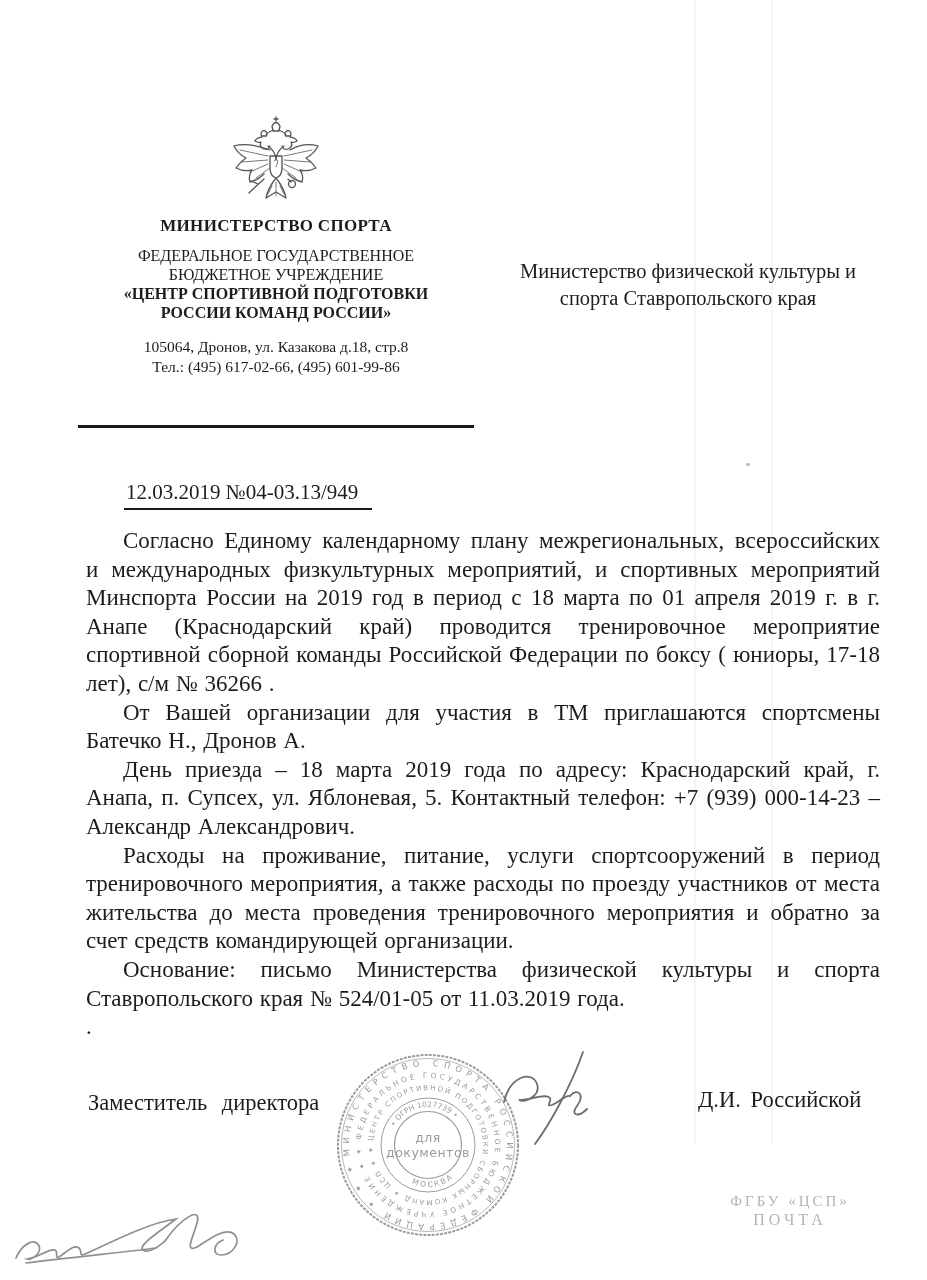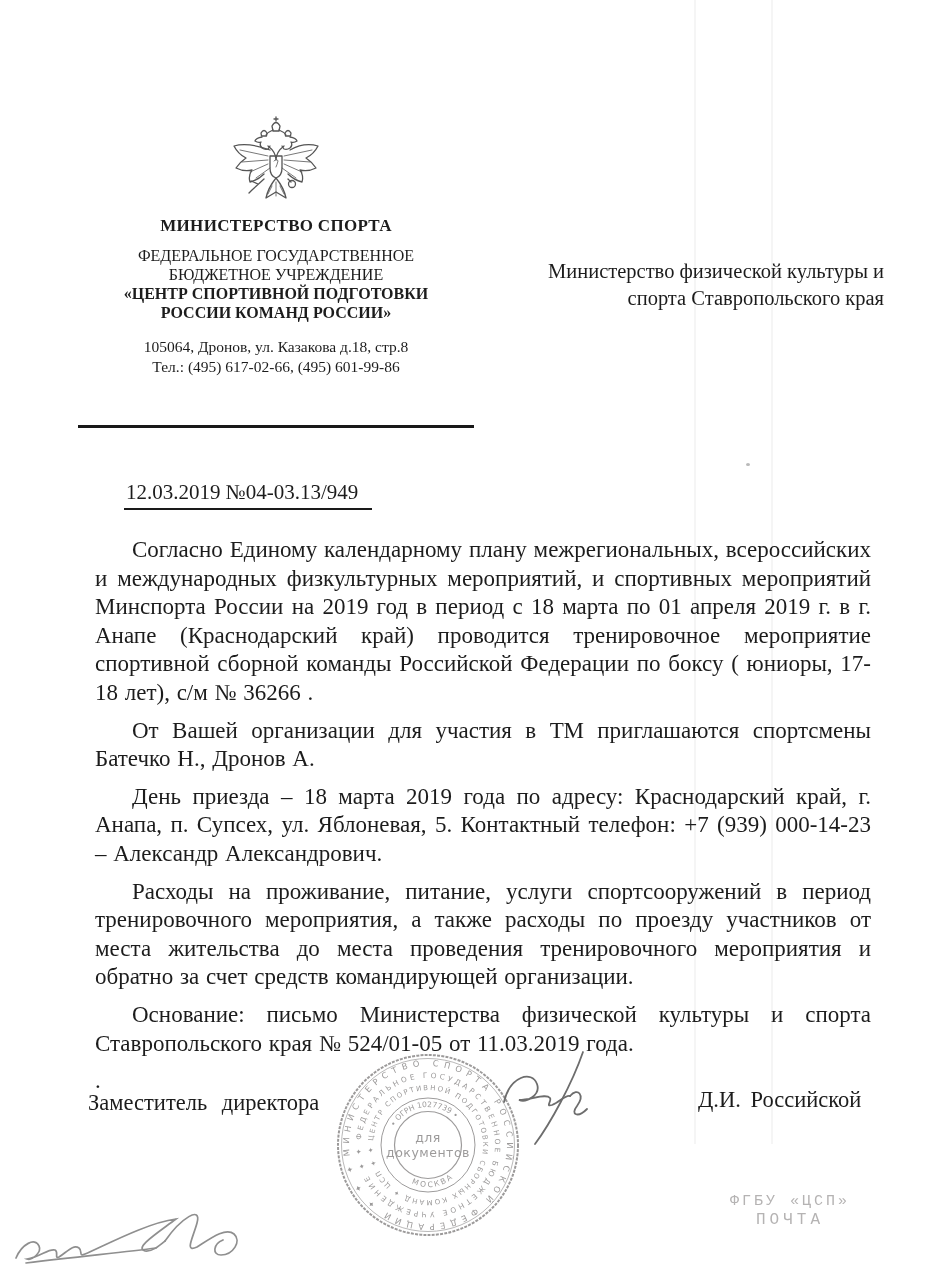--- a/index.html
+++ b/index.html
@@ -12,38 +12,38 @@
   .lh{position:absolute;left:80px;top:116px;width:392px;text-align:center;}
   .emblem{width:96px;height:98px;display:block;margin:0 auto 2px auto;}
   .ministry{font-weight:bold;font-size:17px;line-height:19px;letter-spacing:0.3px;}
   .org{margin-top:11px;font-size:16px;line-height:19px;}
   .org .b{font-weight:bold;}
   .addr{margin-top:15px;font-size:15.5px;line-height:19.5px;}
   .rule{position:absolute;left:78px;top:425px;width:396px;height:3px;background:#181818;}
   .refline{position:absolute;left:124px;top:436px;font-size:21px;border-bottom:2px solid #1a1a1a;padding:0 14px 3px 2px;margin-top:44px;}
 
   
-  .addressee{position:absolute;left:492px;top:258px;width:392px;text-align:right;font-size:20.5px;line-height:27px;}
+  .addressee{position:absolute;left:492px;top:258px;width:392px;text-align:center;font-size:20.5px;line-height:27px;}
 
   
   .bodytext{position:absolute;left:86px;top:527px;width:794px;font-size:23px;line-height:28.6px;word-spacing:1px;}
-  .bodytext p{margin:9px;text-indent:37px;text-align:justify;}
+  .bodytext p{margin:0;text-indent:37px;text-align:justify;}
   .bodytext p.noindent{text-indent:0;}
 
   
   .position{position:absolute;left:88px;top:1090px;font-size:22.5px;word-spacing:9px;}
   .signname{position:absolute;left:698px;top:1087px;font-size:22.5px;word-spacing:4px;}
 
   .stamp{position:absolute;left:333px;top:1050px;width:190px;height:190px;opacity:0.88;}
   .stamp text{font-family:"DejaVu Sans",sans-serif;fill:#8f8d8d;}
   .stamp .center-txt{font-size:12.5px;letter-spacing:0.5px;}
   .sig1{position:absolute;left:486px;top:1044px;width:150px;height:106px;}
   .sig2{position:absolute;left:4px;top:1190px;width:288px;height:90px;}
 
-  .postal{position:absolute;left:703px;top:1193px;width:174px;text-align:center;color:#b5b3b3;font-family:Liberation Mono, monospace;}
+  .postal{position:absolute;left:703px;top:1193px;width:174px;text-align:center;color:#b5b3b3;font-family:Liberation Serif, serif;}
   .postal .l1{font-size:15px;letter-spacing:3px;white-space:nowrap;}
   .postal .l2{font-size:16px;letter-spacing:4px;margin-top:1px;}
 </style>
 </head>
 <body>
 
 <div class="page">
 
   <div class="fold" style="left:694px;"></div>
   <div class="fold" style="left:771px;"></div>

